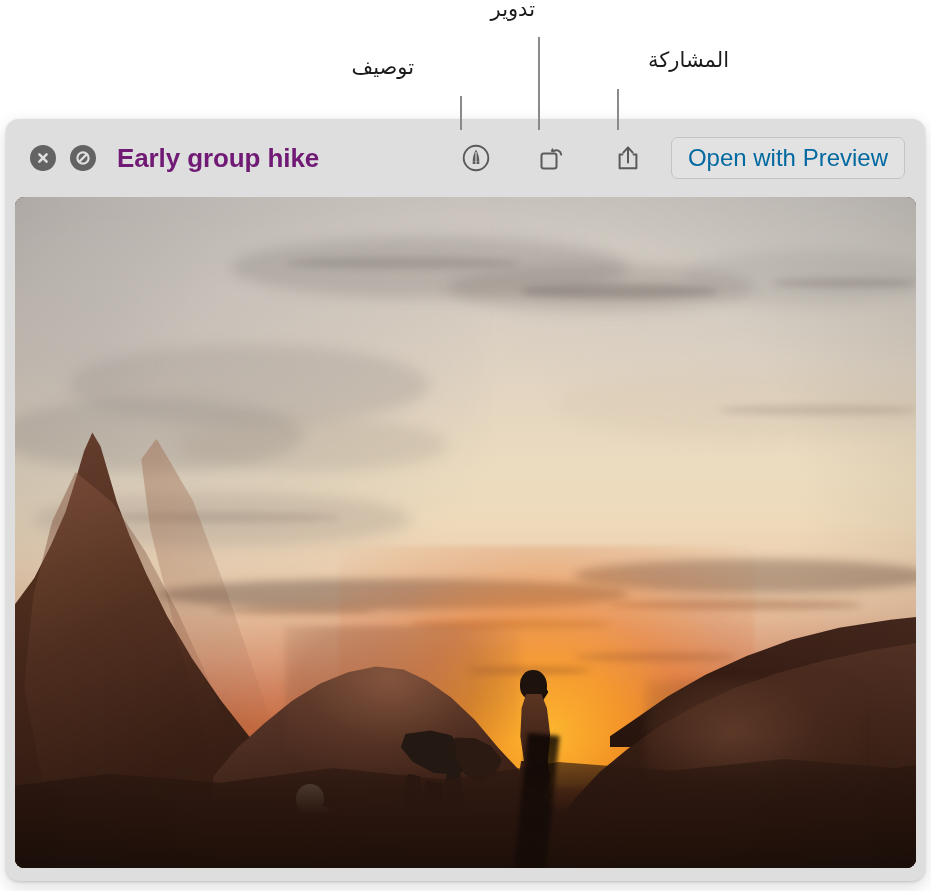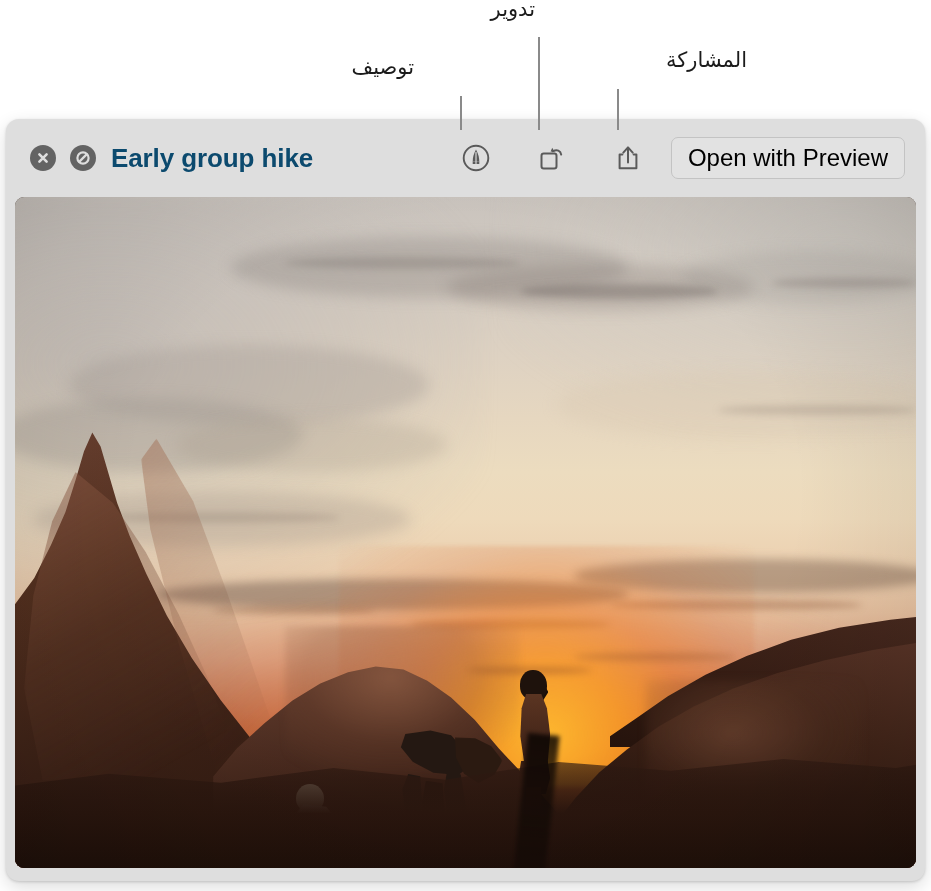--- a/index.html
+++ b/index.html
@@ -76,24 +76,24 @@
     border-radius: 50%;
     background: #636363;
     display: flex;
     align-items: center;
     justify-content: center;
     cursor: default;
   }
   .circ-btn svg { display: block; }
 
   .ql-title {
-    margin-left: 15px;
+    margin-left: 21px;
     font-size: 26px;
     font-weight: bold;
-    color: #0c4a6e;
+    color: #701a75;
     letter-spacing: -0.1px;
     direction: ltr;
     white-space: nowrap;
   }
 
   .toolbar-spacer { flex: 1 1 auto; }
 
   .tool-icons {
     display: flex;
     align-items: center;
@@ -114,21 +114,21 @@
     margin-right: 20px;
     height: 40px;
     padding: 0 16px;
     display: flex;
     align-items: center;
     justify-content: center;
     border: 1px solid #c3c3c3;
     border-radius: 7px;
     background: #e2e2e2;
     font-size: 24px;
-    color: #000000;
+    color: #0369a1;
     direction: ltr;
     white-space: nowrap;
     cursor: default;
   }
 
   
   .photo-frame {
     position: absolute;
     left: 9px;
     top: 78px;
@@ -485,21 +485,21 @@
 <body>
 
 <div class="callouts">
 
   <div class="callout-label" style="right:517px; top:56px;margin-left:6px;">توصيف</div>
   <div class="callout-line" style="left:460px; top:96px; height:34px;"></div>
 
   <div class="callout-label" style="right:396px; top:-2px;">تدوير</div>
   <div class="callout-line" style="left:538px; top:37px; height:93px;"></div>
 
-  <div class="callout-label" style="right:184px; top:49px;">المشاركة</div>
+  <div class="callout-label" style="right:202px; top:49px;">المشاركة</div>
   <div class="callout-line" style="left:617px; top:89px; height:41px;"></div>
 
 </div>
 
 <div class="ql-window">
 
   <div class="ql-toolbar">
 
     <div class="win-buttons">
       <div class="circ-btn">

